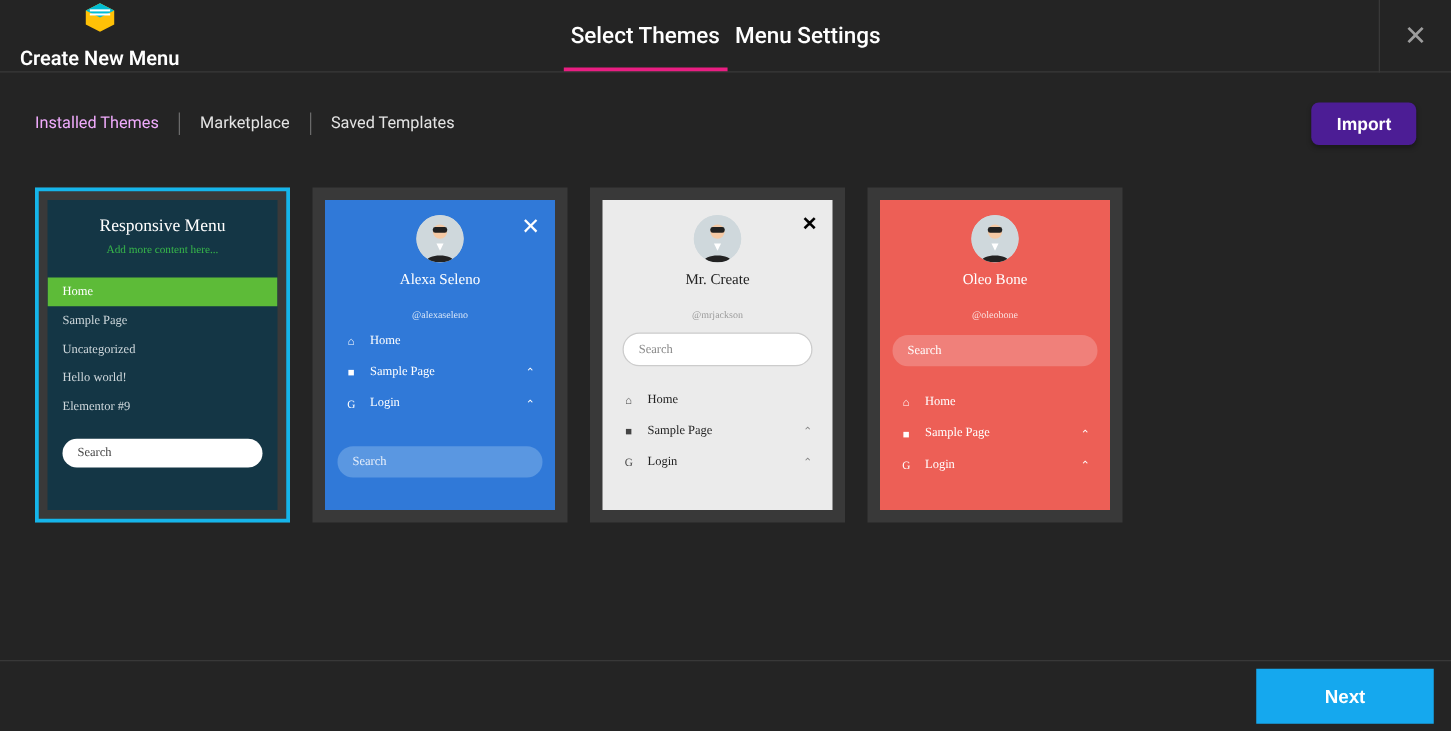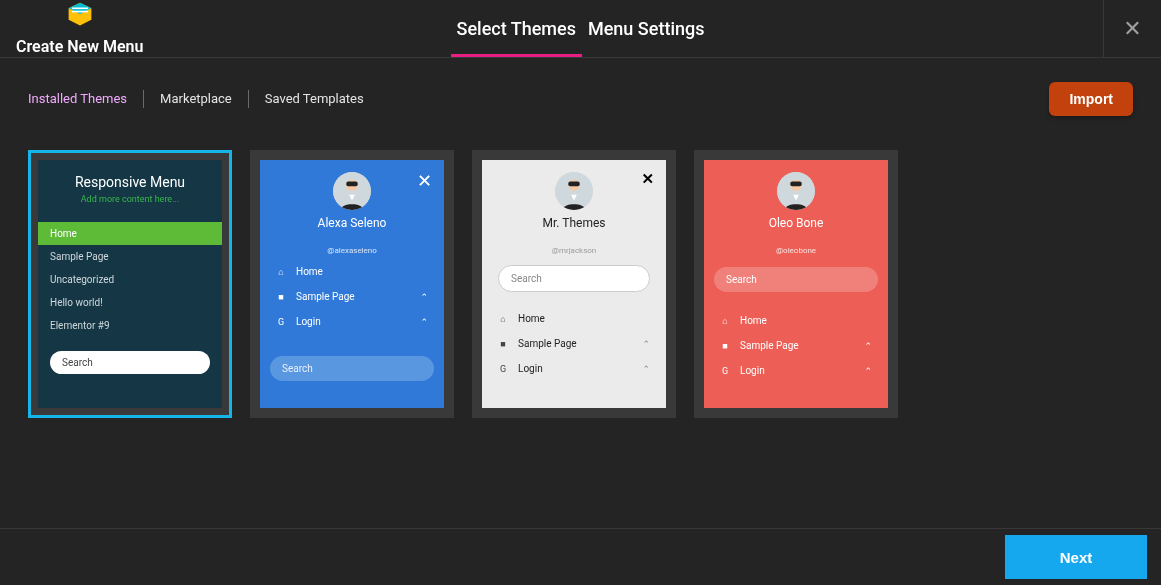--- a/index.html
+++ b/index.html
@@ -86,35 +86,36 @@
     padding: 0 16px;
     line-height: 14px;
   }
   .subtab:first-child { padding-left: 0; }
   .subtab.active { color: #f0abfc; }
   .divider {
     width: 1px; height: 18px; background: #6a6a6a;
   }
   .import-btn {
     margin-left: auto;
-    background: #c2410c;
+    background: #4c1d95;
     color: #fff;
     border: none;
     border-radius: 6px;
     font-weight: 700;
     font-size: 14px;
     padding: 9px 20px;
     cursor: pointer;
     box-shadow: 0 2px 4px rgba(0,0,0,0.3);
   }
   
   .theme-grid {
     display: flex;
     gap: 18px;
     padding: 16px 28px;
+    font-family: Liberation Serif, serif;
   }
   .theme-card {
     width: 204px;
     height: 268px;
     background: #393939;
     display: flex;
     align-items: center;
     justify-content: center;
     cursor: pointer;
     position: relative;
@@ -314,21 +315,21 @@
       <div class="closex">✕</div>
       <div class="avatar">
         <svg viewBox="0 0 40 40">
             <circle cx="20" cy="20" r="20" fill="#cfd8dc"></circle>
             <circle cx="20" cy="14" r="6" fill="#f4c9a5"></circle>
             <path d="M8 40c0-8 24-8 24 0Z" fill="#222"></path>
             <rect x="14" y="10" width="12" height="5" fill="#222" rx="2"></rect>
             <path d="M17 24 L20 30 L23 24 Z" fill="#fff"></path>
           </svg>
       </div>
-      <div class="uname">Mr. Themes</div>
+      <div class="uname">Mr. Create</div>
       <div class="handle">@mrjackson</div>
       <div class="search-pill">Search</div>
       <div class="menu">
         <div class="menu-row">
             <span class="icon">⌂</span>
             <span>Home</span>
           </div>
         <div class="menu-row">
             <span class="icon">■</span>
             <span>Sample Page</span>

